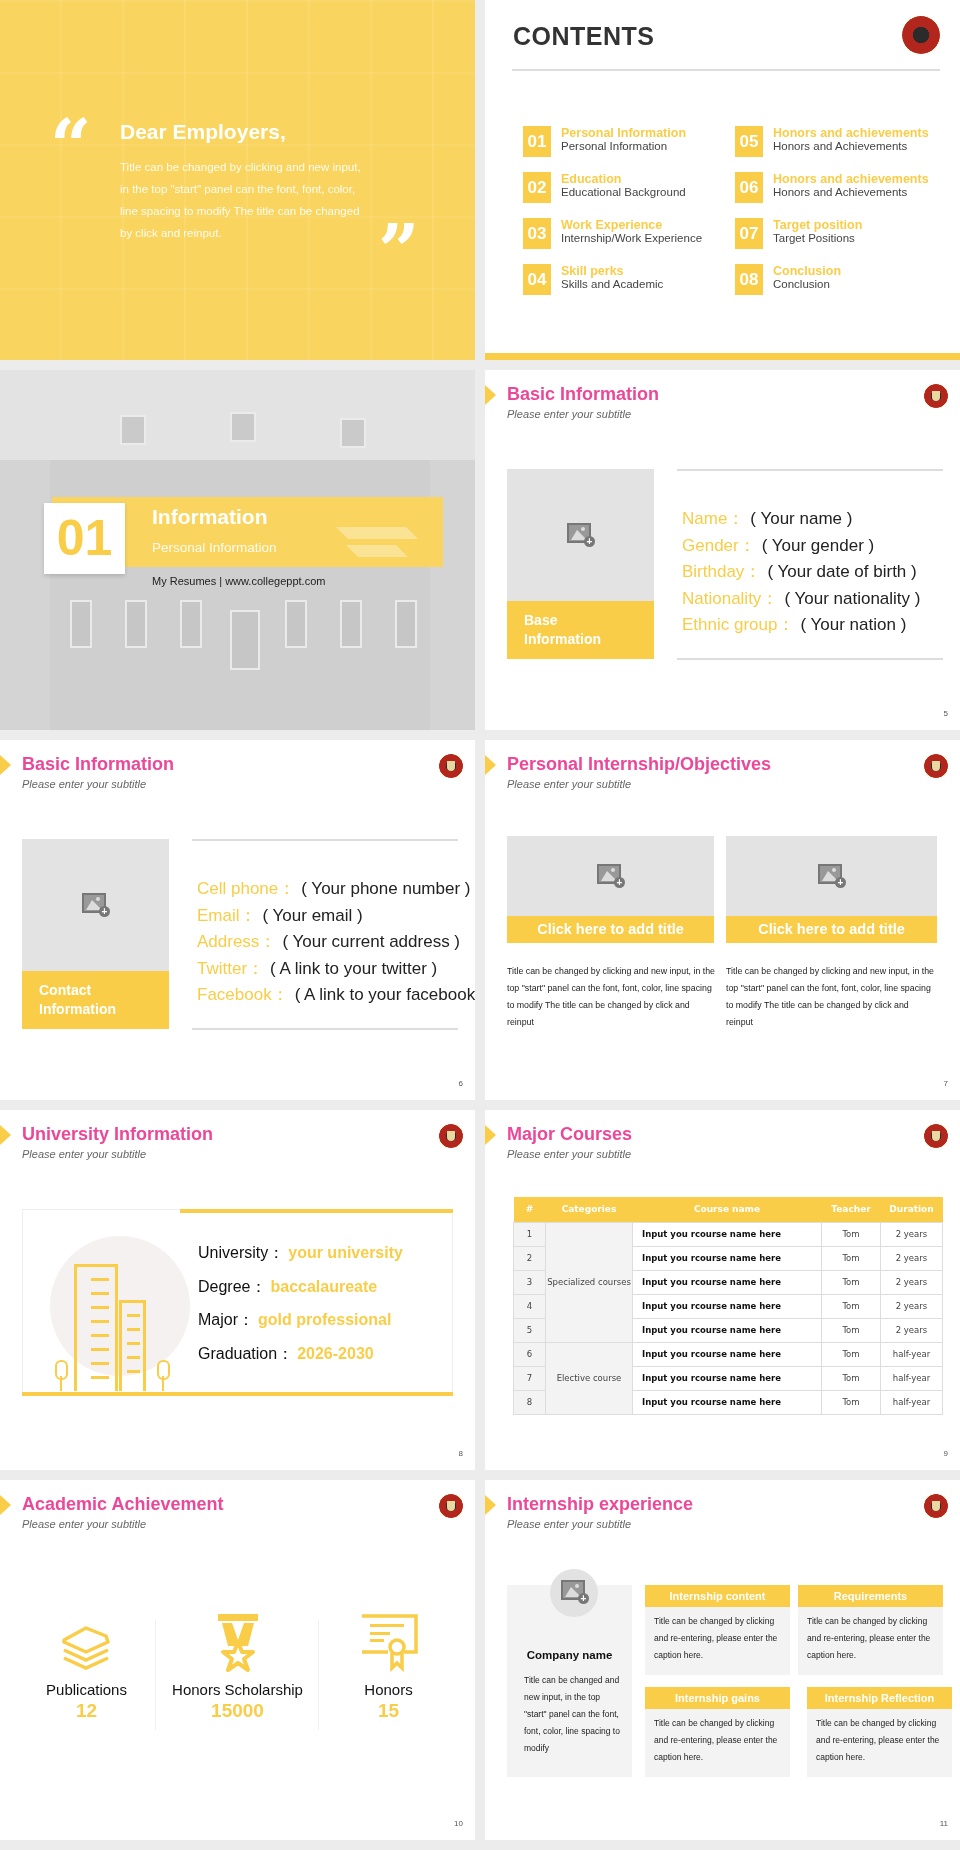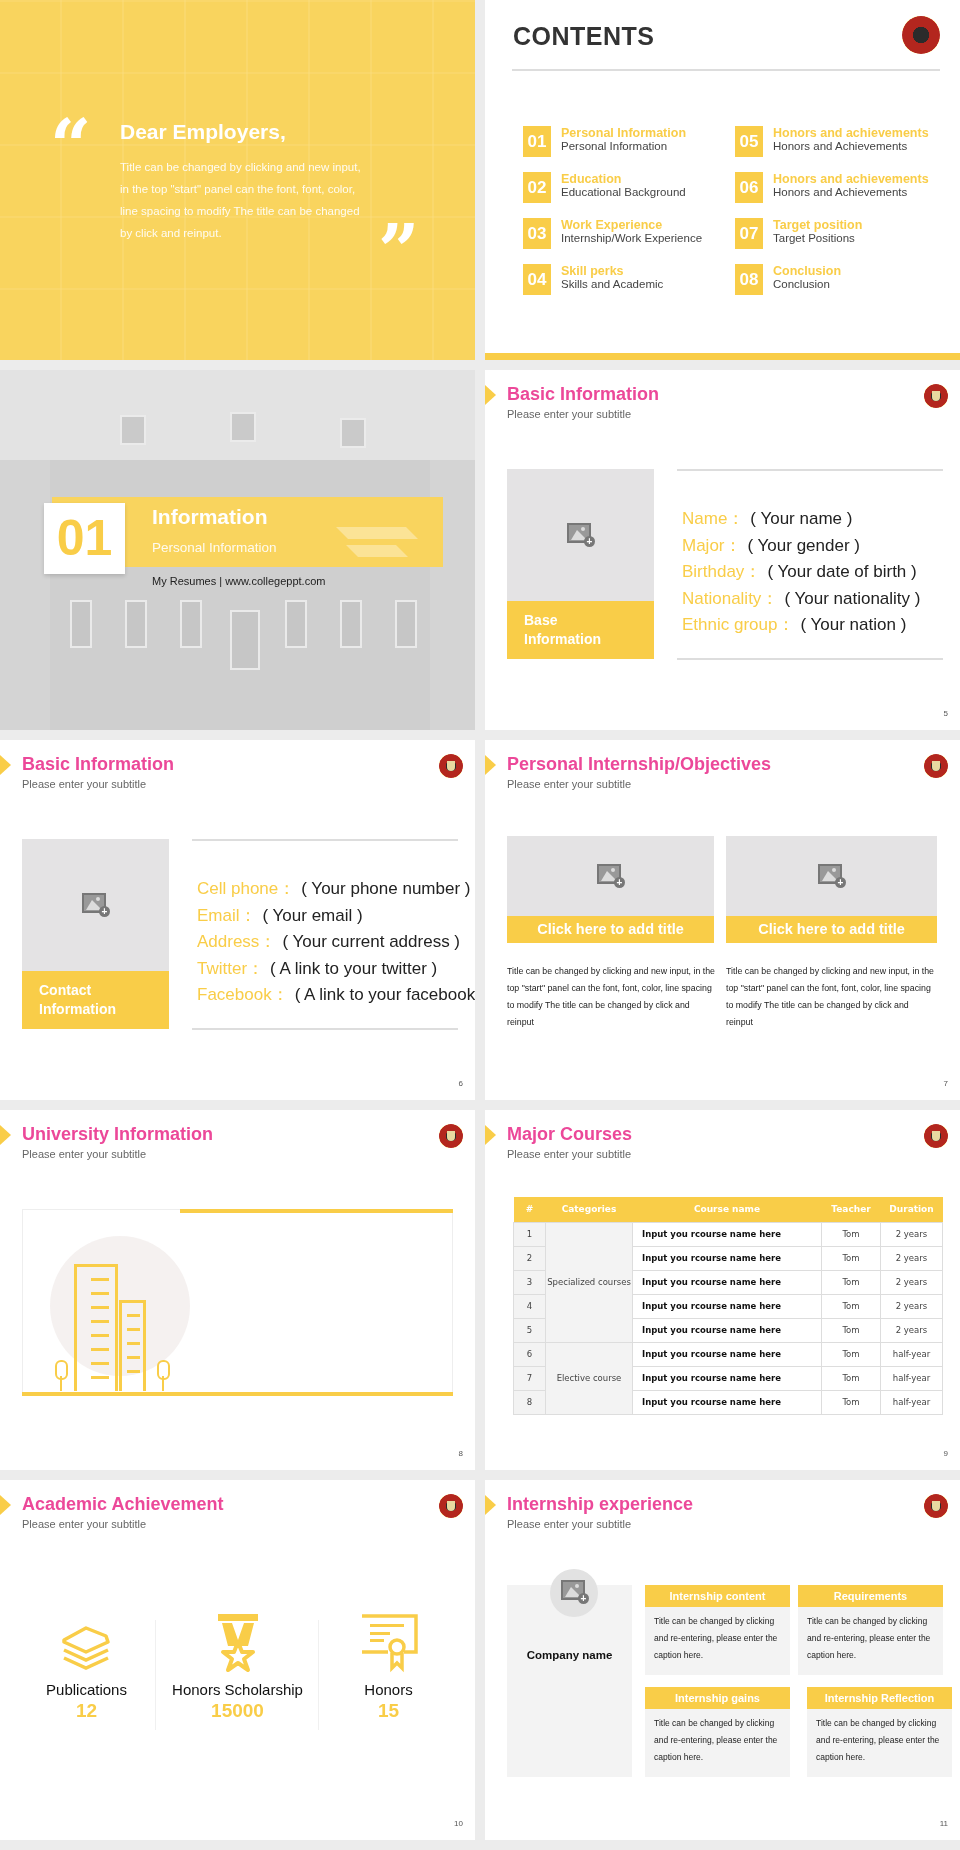--- a/index.html
+++ b/index.html
@@ -6,21 +6,21 @@
   html, body { width: 960px; height: 1850px; background: #ececec; overflow: hidden; }
   body { font-family: "Liberation Sans", sans-serif; color: #333; position: relative; }
   .slide { position: absolute; width: 475px; height: 360px; background: #fff; overflow: hidden; }
   .c0 { left: 0; } .c1 { left: 485px; }
   .r0 { top: 0; } .r1 { top: 370px; } .r2 { top: 740px; } .r3 { top: 1110px; } .r4 { top: 1480px; }
 
   
   .hdr-arrow { position: absolute; left: 0; top: 15px; width: 0; height: 0;
     border-top: 10px solid transparent; border-bottom: 10px solid transparent; border-left: 11px solid #f9cd48; }
   .hdr-title { position: absolute; left: 22px; top: 14px; font-size: 18px; font-weight: bold; color: #ec4899; white-space: nowrap; }
-  .hdr-sub { position: absolute; left: 22px; top: 38px; font-size: 11px; color: #666; white-space: nowrap; }
+  .hdr-sub { position: absolute; left: 22px; top: 38px; font-size: 11px; color: #666; white-space: nowrap; font-style: italic; }
   .logo { position: absolute; right: 12px; top: 14px; width: 24px; height: 24px; border-radius: 50%;
     background: radial-gradient(circle, #2b2b2b 0 30%, #b3261e 31% 70%, #f2b705 71% 100%); }
   .logo::after { content: ""; position: absolute; left: 8px; top: 7px; width: 8px; height: 10px; background: #e8d9a0;
     border-radius: 0 0 4px 4px; }
   .pgnum { position: absolute; right: 12px; bottom: 12px; font-size: 8px; color: #555; }
 
   
   .s1 { background: #f9d45e; }
   .s1 .bgbuild { position: absolute; inset: 0; opacity: 0.25;
     background:
@@ -208,21 +208,21 @@
   <div class="photo">
     <div class="imgicon" style="left:60px;top:54px">
         <div class="frame"></div>
         <div class="plus">+</div>
       </div>
     <div class="cap"><span>Base</span><br><span>Information</span></div>
   </div>
   <div class="info-rule" style="top:99px"></div>
   <div class="info-list">
     <div class="info-row"><span class="k">Name：</span><span class="v">( Your name )</span></div>
-    <div class="info-row"><span class="k">Major：</span><span class="v">( Your gender )</span></div>
+    <div class="info-row"><span class="k">Gender：</span><span class="v">( Your gender )</span></div>
     <div class="info-row"><span class="k">Birthday：</span><span class="v">( Your date of birth )</span></div>
     <div class="info-row"><span class="k">Nationality：</span><span class="v">( Your nationality )</span></div>
     <div class="info-row"><span class="k">Ethnic group：</span><span class="v">( Your nation )</span></div>
   </div>
   <div class="info-rule" style="top:288px"></div>
   <div class="pgnum">5</div>
 </div>
 
 <div class="slide c0 r2">
   <div class="hdr-arrow"></div>
@@ -292,20 +292,26 @@
     <div class="uni-stripe" style="left:68px;top:166px;width:18px"></div>
     <div class="uni-stripe" style="left:104px;top:104px;width:13px"></div>
     <div class="uni-stripe" style="left:104px;top:118px;width:13px"></div>
     <div class="uni-stripe" style="left:104px;top:132px;width:13px"></div>
     <div class="uni-stripe" style="left:104px;top:146px;width:13px"></div>
     <div class="uni-stripe" style="left:104px;top:160px;width:13px"></div>
     <div class="uni-tree" style="left:32px"></div>
     <div class="uni-tree" style="left:134px"></div>
     <div class="uni-botbar"></div>
   </div>
+  <div class="uni-list">
+    <div class="uni-row"><span>University：</span><span class="v">your university</span></div>
+    <div class="uni-row"><span>Degree：</span><span class="v">baccalaureate</span></div>
+    <div class="uni-row"><span>Major：</span><span class="v">gold professional</span></div>
+    <div class="uni-row"><span>Graduation：</span><span class="v">2026-2030</span></div>
+  </div>
   <div class="pgnum">8</div>
 </div>
 
 <div class="slide c1 r3">
   <div class="hdr-arrow"></div>
   <div class="hdr-title">Major Courses</div>
   <div class="hdr-sub">Please enter your subtitle</div>
   <div class="logo"></div>
   <table class="courses">
     <thead>
@@ -427,20 +433,21 @@
   <div class="logo"></div>
 
   <div class="co-card"></div>
   <div class="co-circle">
     <div class="imgicon" style="left:11px;top:11px">
         <div class="frame"></div>
         <div class="plus">+</div>
       </div>
   </div>
   <div class="co-name">Company name</div>
+  <div class="co-text">Title can be changed and new input, in the top "start" panel can the font, font, color, line spacing to modify</div>
 
   <div class="ib" style="left:160px;top:105px">
     <div class="h">Internship content</div>
     <div class="t">Title can be changed by clicking and re-entering, please enter the caption here.</div>
   </div>
   <div class="ib" style="left:313px;top:105px">
     <div class="h">Requirements</div>
     <div class="t">Title can be changed by clicking and re-entering, please enter the caption here.</div>
   </div>
   <div class="ib" style="left:160px;top:207px">

